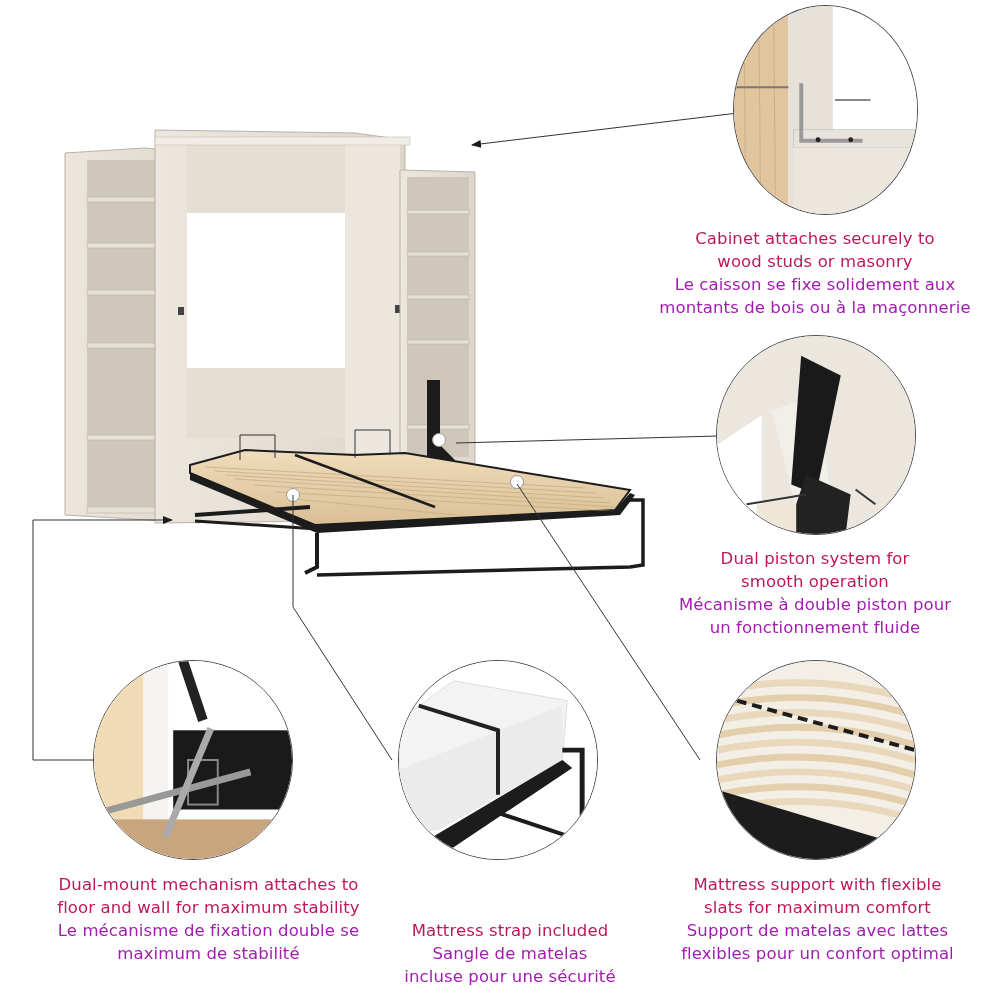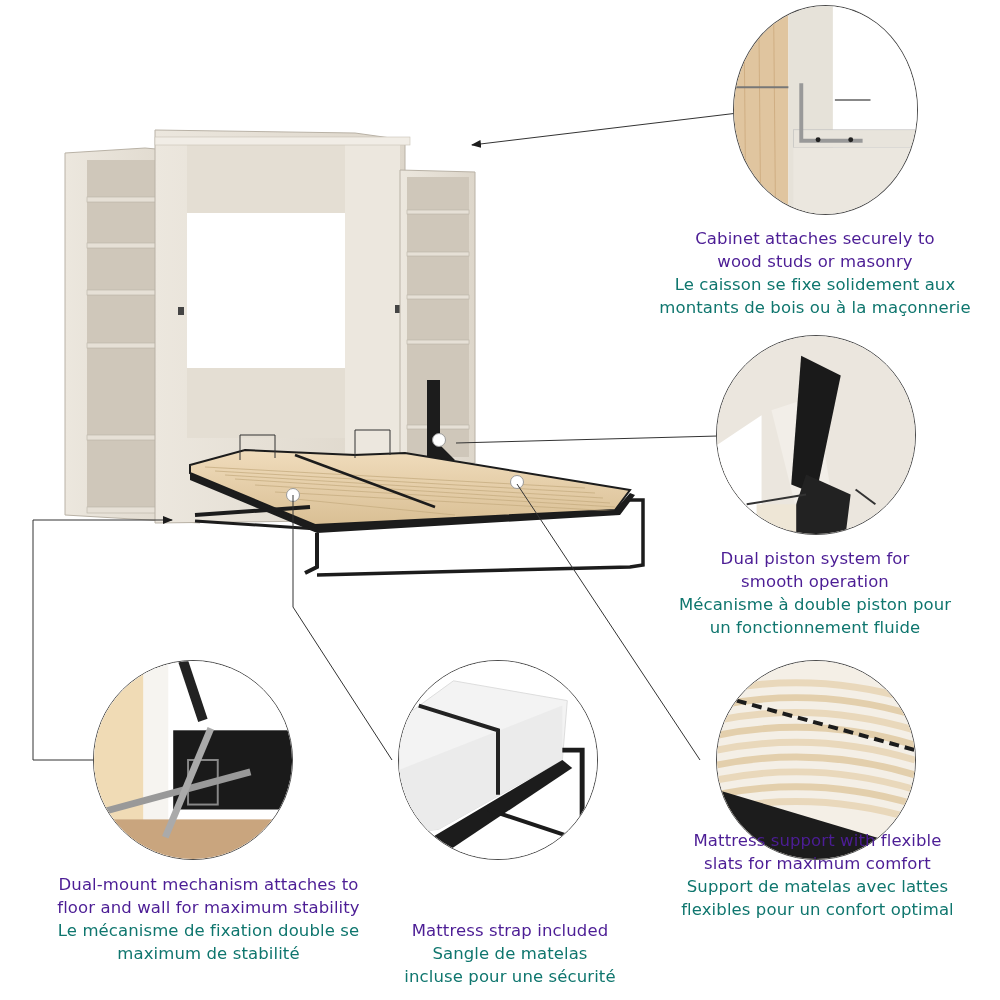--- a/index.html
+++ b/index.html
@@ -9,22 +9,22 @@
     .canvas { position: absolute; left: 0; top: 0; width: 1000px; height: 1000px; }
     svg.lines { position: absolute; left: 0; top: 0; width: 1000px; height: 1000px; pointer-events: none; }
 
     .circle {
       position: absolute; width: 210px; height: 210px; border-radius: 50%;
       border: 1px solid #4a4a4a; overflow: hidden; background: #fff;
     }
     .circle svg { width: 100%; height: 100%; display: block; }
 
     .caption { position: absolute; text-align: center; font-size: 16.5px; line-height: 23px; letter-spacing: 0.1px; }
-    .caption .en { color: #4c1d95; display: block; }
-    .caption .fr { color: #0f766e; display: block; }
+    .caption .en { color: #be185d; display: block; }
+    .caption .fr { color: #a21caf; display: block; }
 
     .product { position: absolute; left: 55px; top: 115px; width: 620px; height: 470px; }
     .product svg { width: 100%; height: 100%; display: block; }
 
     .dot { position: absolute; width: 14px; height: 14px; border-radius: 50%; background: #fff; border: 1px solid #9a9a9a; }
   </style>
 </head>
 <body>
 
 <div class="canvas">
@@ -218,20 +218,20 @@
     <span class="fr">Le mécanisme de fixation double se</span>
     <span class="fr">maximum de stabilité</span>
   </div>
 
   <div class="caption" style="left:375px;top:919px;width:270px;">
     <span class="en">Mattress strap included</span>
     <span class="fr">Sangle de matelas</span>
     <span class="fr">incluse pour une sécurité</span>
   </div>
 
-  <div class="caption" style="left:650px;top:829px;width:335px;text-align:center;">
+  <div class="caption" style="left:650px;top:873px;width:335px;text-align:center;">
     <span class="en">Mattress support with flexible</span>
     <span class="en">slats for maximum comfort</span>
     <span class="fr">Support de matelas avec lattes</span>
     <span class="fr">flexibles pour un confort optimal</span>
   </div>
 
 </div>
 
 </body></html>

